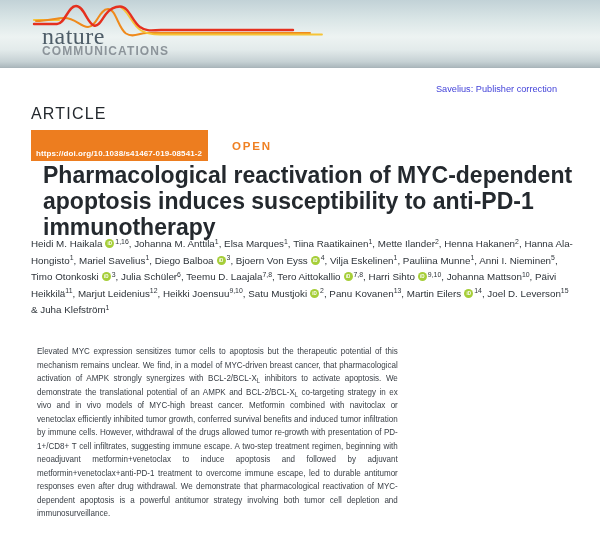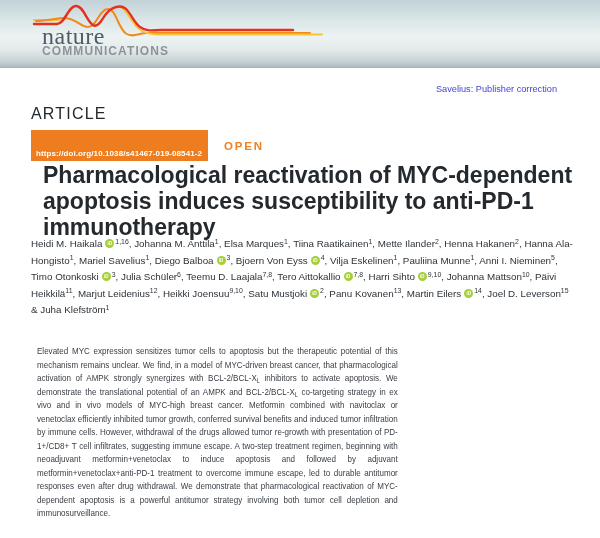--- a/index.html
+++ b/index.html
@@ -17,21 +17,21 @@
               color:#8c949a;letter-spacing:1.1px;}
 
   
   .correction{position:absolute;right:43px;top:84px;font-size:9.2px;color:#4343d9;cursor:pointer;}
 
   .kicker{position:absolute;left:31px;top:105px;font-size:16px;color:#23282d;letter-spacing:1.2px;}
 
   .doi-row{position:absolute;left:31px;top:130px;display:flex;align-items:center;}
   .doi-badge{background:#ed7d1f;color:#ffffff;font-size:8px;font-weight:bold;
              padding:19px 6px 3px 5px;letter-spacing:0.1px;cursor:pointer;}
-  .open{margin-left:16px;color:#ef8023;font-weight:bold;font-size:11.5px;letter-spacing:1.8px;}
+  .open{margin-left:24px;color:#ef8023;font-weight:bold;font-size:11.5px;letter-spacing:1.8px;}
 
   .title{position:absolute;left:31px;top:150px;width:545px;font-size:23px;line-height:26px;
          color:#24292e;white-space:pre-line;}
 
   
   .authors{position:absolute;left:31px;top:236px;width:542px;font-size:9.8px;
            line-height:15.5px;color:#2d3339;}
   .author{white-space:normal;}
   .sup{font-size:6.9px;position:relative;top:-3.5px;}
   .orcid{display:inline-block;width:9px;height:9px;border-radius:50%;background:#a6ce39;

